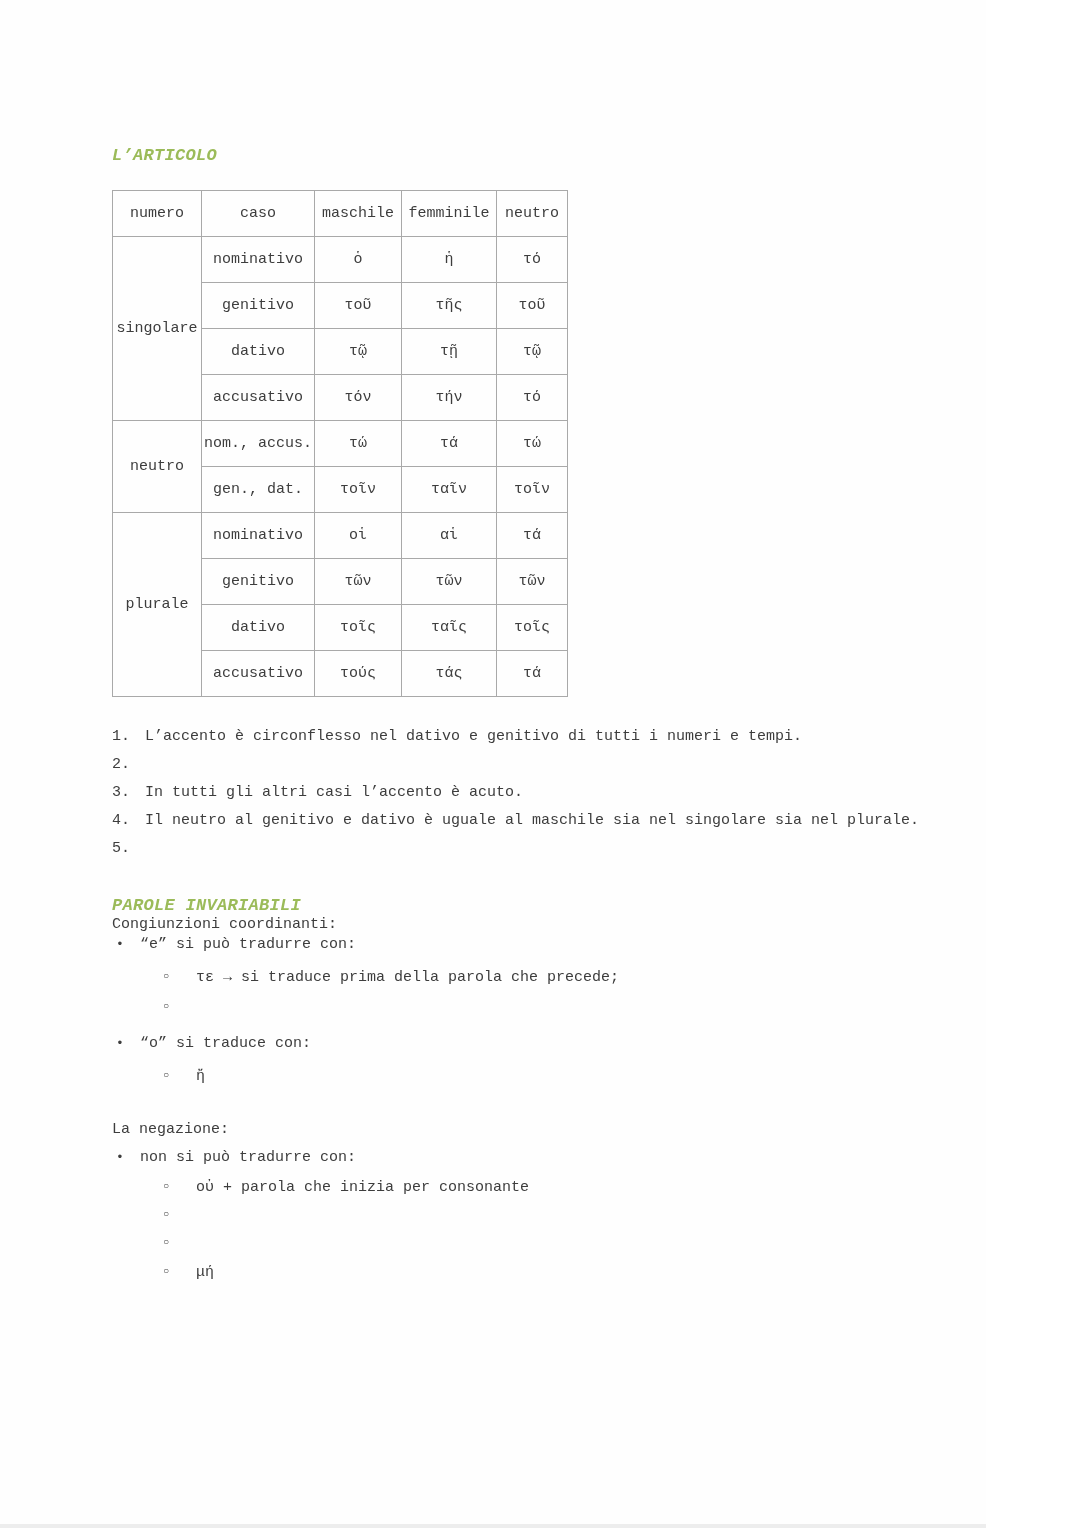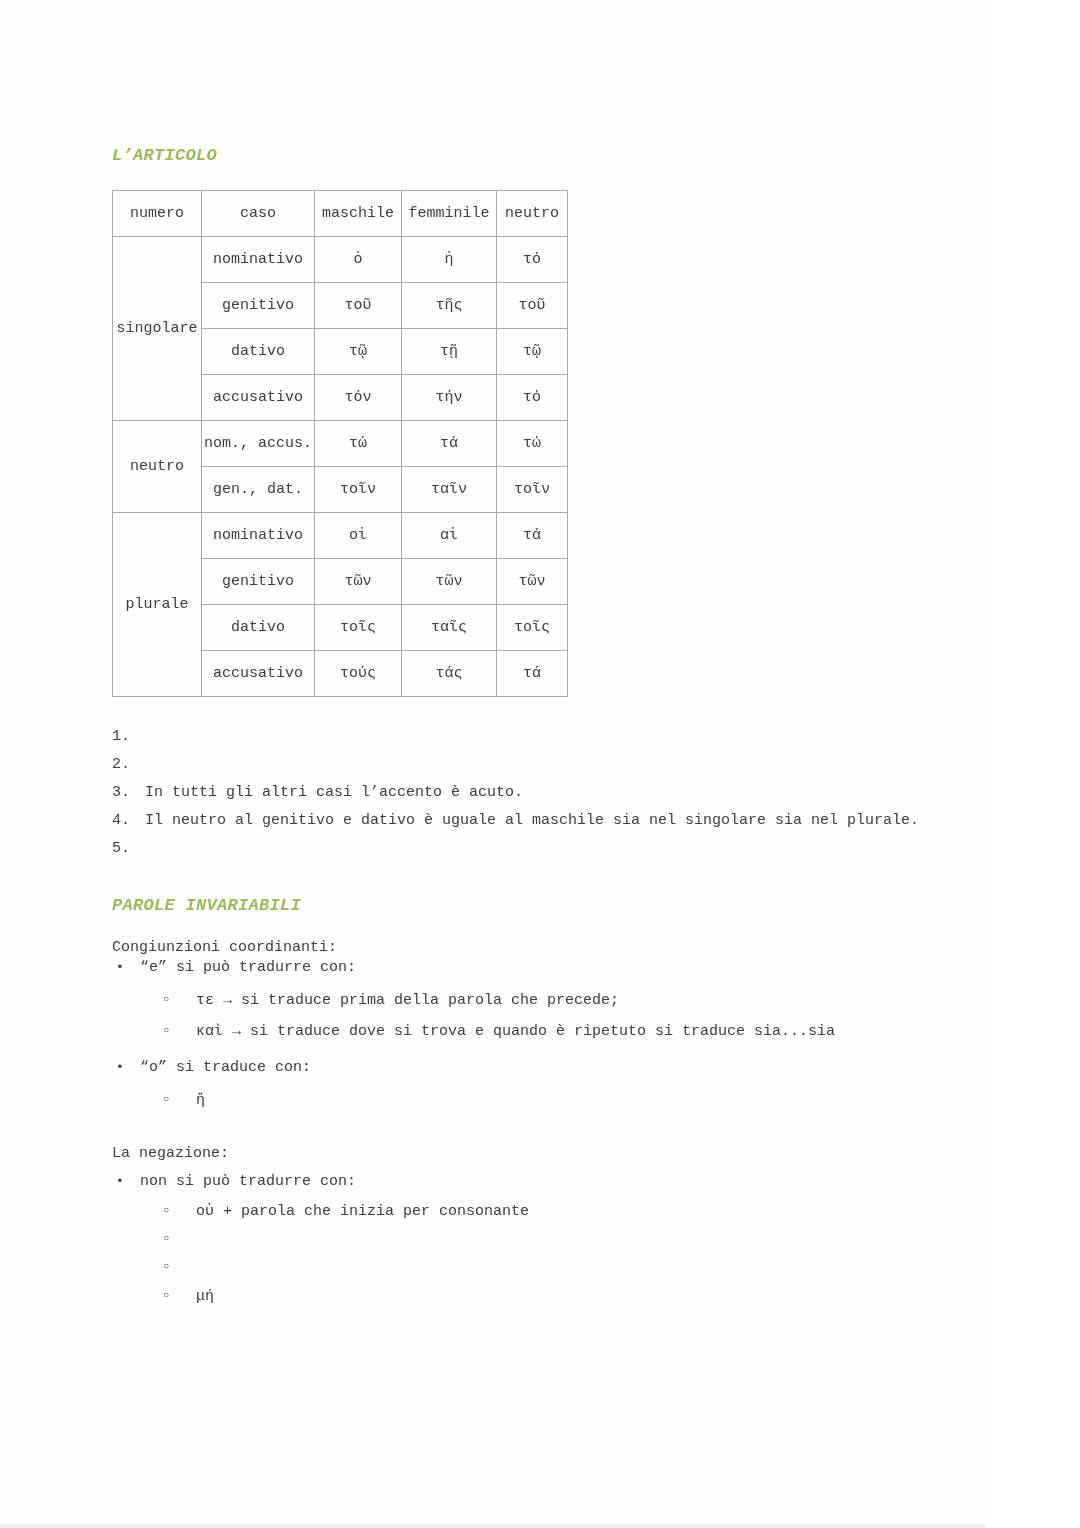--- a/index.html
+++ b/index.html
@@ -52,21 +52,21 @@
   .note-row {
     display: flex;
     font-size: 15px;
     line-height: 20px;
     margin-bottom: 8px;
   }
   .note-num {
     width: 33px;
     flex: 0 0 33px;
   }
-  .h2 { margin-top: 37px; margin-bottom: 23px; }
+  .h2 { margin-top: 37px; }
   .para {
     font-size: 15px;
     line-height: 20px;
   }
   .mb14 { margin-bottom: 0; }
   .bullet-row {
     display: flex;
     align-items: baseline;
     font-size: 15px;
     line-height: 20px;
@@ -186,20 +186,21 @@
           <td class="greek">τούς</td>
           <td class="greek">τάς</td>
           <td class="greek">τά</td>
         </tr>
       </tbody>
     </table>
 
     <div class="notes">
       <div class="note-row">
         <span class="note-num">1.</span>
+        <span>L’accento è circonflesso nel dativo e genitivo di tutti i numeri e tempi.</span>
       </div>
       <div class="note-row">
         <span class="note-num">2.</span>
       </div>
       <div class="note-row">
         <span class="note-num">3.</span>
         <span>In tutti gli altri casi l’accento è acuto.</span>
       </div>
       <div class="note-row">
         <span class="note-num">4.</span>
@@ -217,21 +218,20 @@
     <div class="bullet-row b1 gap13">
       <span class="marker">•</span>
       <span>“e” si può tradurre con:</span>
     </div>
     <div class="bullet-row b2 gap10">
       <span class="marker">○</span>
       <span>τε → si traduce prima della parola che precede;</span>
     </div>
     <div class="bullet-row b2 gap15">
       <span class="marker">○</span>
-      <span>καὶ → si traduce dove si trova e quando è ripetuto si traduce sia...sia</span>
     </div>
 
     <div class="bullet-row b1 gap13">
       <span class="marker">•</span>
       <span>“o” si traduce con:</span>
     </div>
     <div class="bullet-row b2 gap32">
       <span class="marker">○</span>
       <span>ἤ</span>
     </div>

